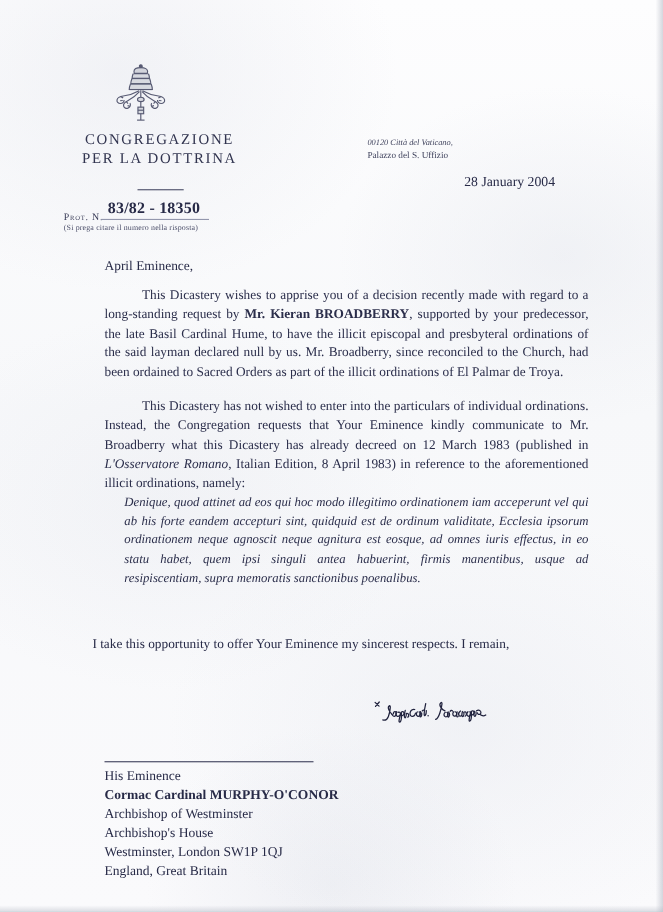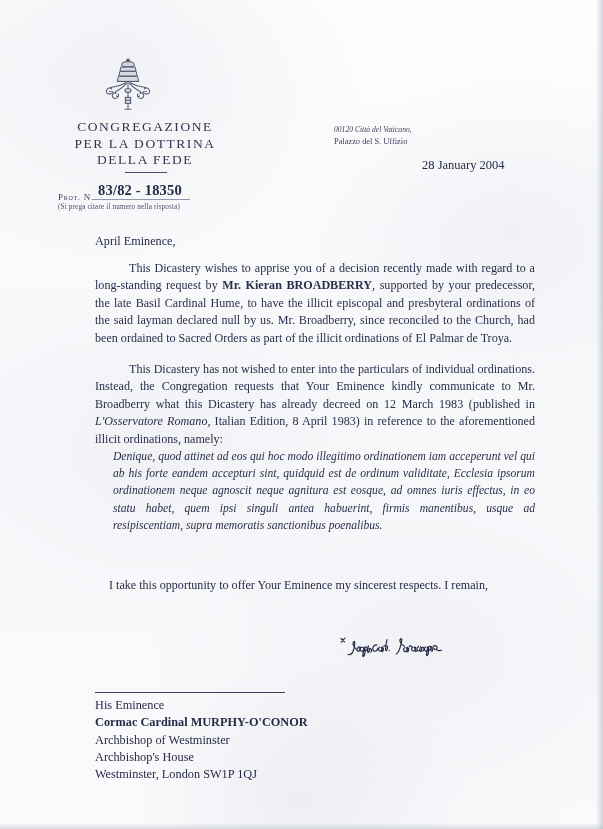--- a/index.html
+++ b/index.html
@@ -146,21 +146,21 @@
     top: 448px;
     width: 422px;
     font-size: 11.6px;
     line-height: 17.2px;
     text-align: justify;
     font-style: italic;
     color: #2b2e4b;
   }
 
   #closing-line {
-    left: 109px;
+    left: 84px;
     top: 578px;
     font-size: 12.1px;
     color: #272a47;
   }
   #valediction {
     left: 339px;
     top: 602px;
     font-size: 12.1px;
     color: #272a47;
   }
@@ -224,21 +224,20 @@
         <path d="M29.4 42.2h5.2"></path>
         <path d="M32 45.4v5.6"></path>
         <path d="M28.6 51.2h6.8"></path>
       </g>
     </svg>
   </div>
 
   <div class="layer" id="letterhead-title">
     <div>CONGREGAZIONE</div>
     <div>PER LA DOTTRINA</div>
-    <div>DELLA FEDE</div>
   </div>
   <div class="layer" id="letterhead-rule"></div>
 
   <div class="layer" id="prot-label">Prot. N.</div>
   <div class="layer" id="prot-value">83/82 - 18350</div>
   <div class="layer" id="prot-underline"></div>
   <div class="layer" id="prot-note">(Si prega citare il numero nella risposta)</div>
 
   <div class="layer" id="vatican-address">
     <div class="ln1">00120 Città del Vaticano,</div>
@@ -291,17 +290,18 @@
     </svg>
   </div>
 
   <div class="layer" id="addressee-rule"></div>
   <div class="layer" id="addressee">
     <div>His Eminence</div>
     <div class="bold">Cormac Cardinal MURPHY-O'CONOR</div>
     <div>Archbishop of Westminster</div>
     <div>Archbishop's House</div>
     <div>Westminster, London SW1P 1QJ</div>
+    <div>England, Great Britain</div>
   </div>
 
   <div id="edge-right"></div>
   <div id="edge-bottom"></div>
 </div>
 
 </body></html>

